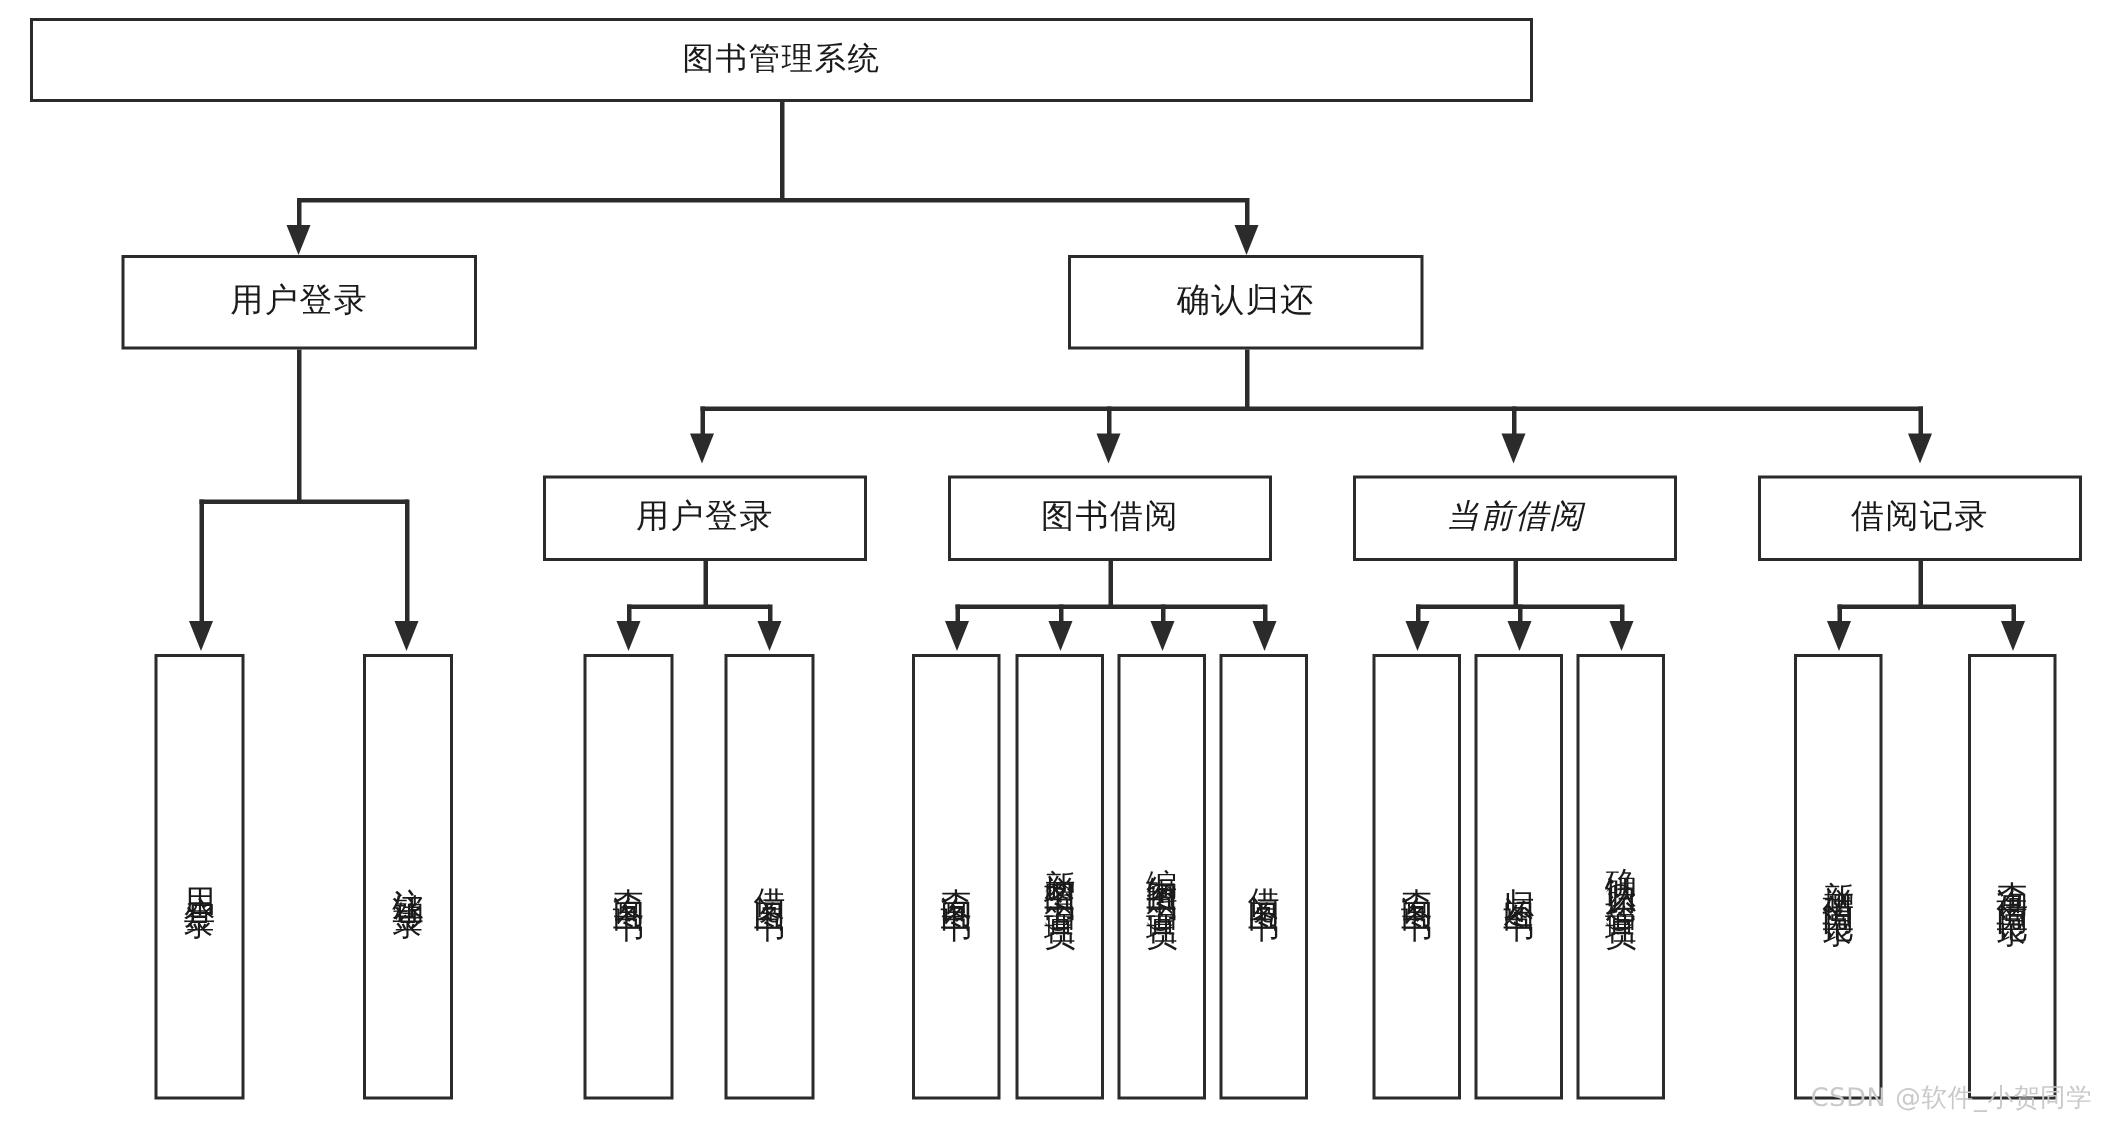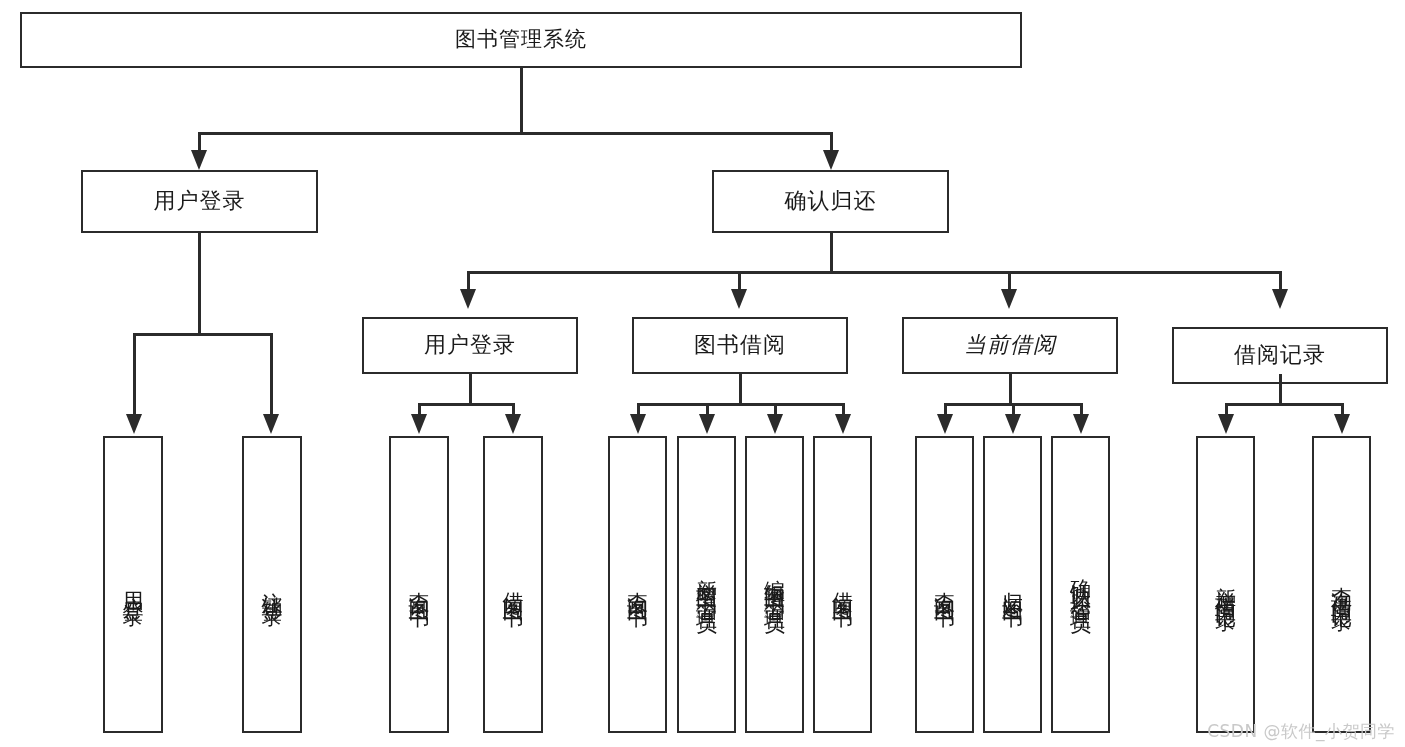--- a/index.html
+++ b/index.html
@@ -121,21 +121,21 @@
 
   <div class="node horiz" style="left:362px; top:317px; width:216px; height:57px;">
     <span>用户登录</span>
   </div>
   <div class="node horiz" style="left:632px; top:317px; width:216px; height:57px;">
     <span>图书借阅</span>
   </div>
   <div class="node horiz" style="left:902px; top:317px; width:216px; height:57px;font-style:italic;">
     <span>当前借阅</span>
   </div>
-  <div class="node horiz" style="left:1172px; top:317px; width:216px; height:57px;margin-top:10px;">
+  <div class="node horiz" style="left:1172px; top:317px; width:216px; height:57px;">
     <span>借阅记录</span>
   </div>
 
   <div class="line-v" style="left:469px; top:374px; height:31px;"></div>
   <div class="line-h" style="left:418px; top:403px; width:95px;"></div>
   <div class="line-v" style="left:418px; top:403px; height:13px;"></div>
   <div class="arrow" style="left:411px; top:414px;"></div>
   <div class="line-v" style="left:512px; top:403px; height:13px;"></div>
   <div class="arrow" style="left:505px; top:414px;"></div>
 

